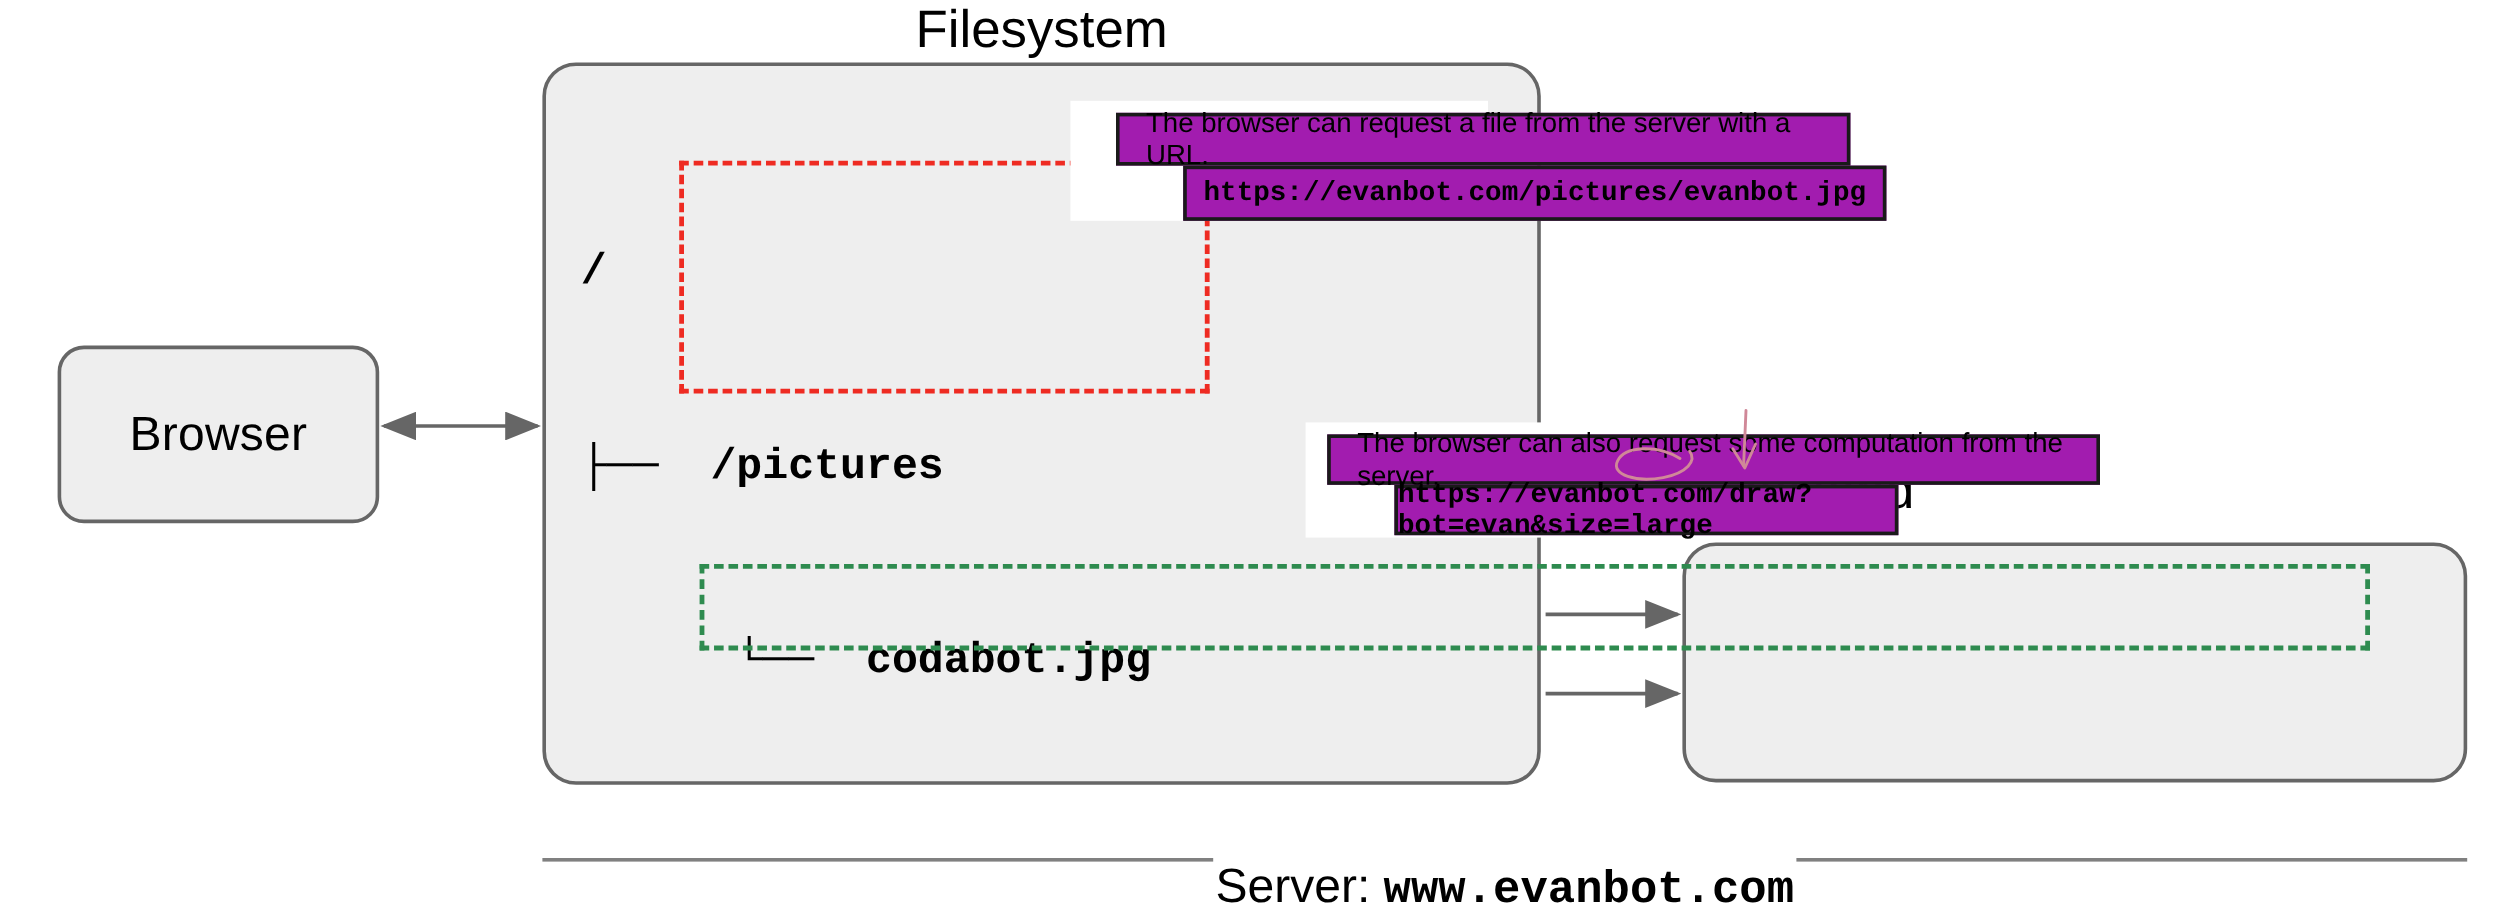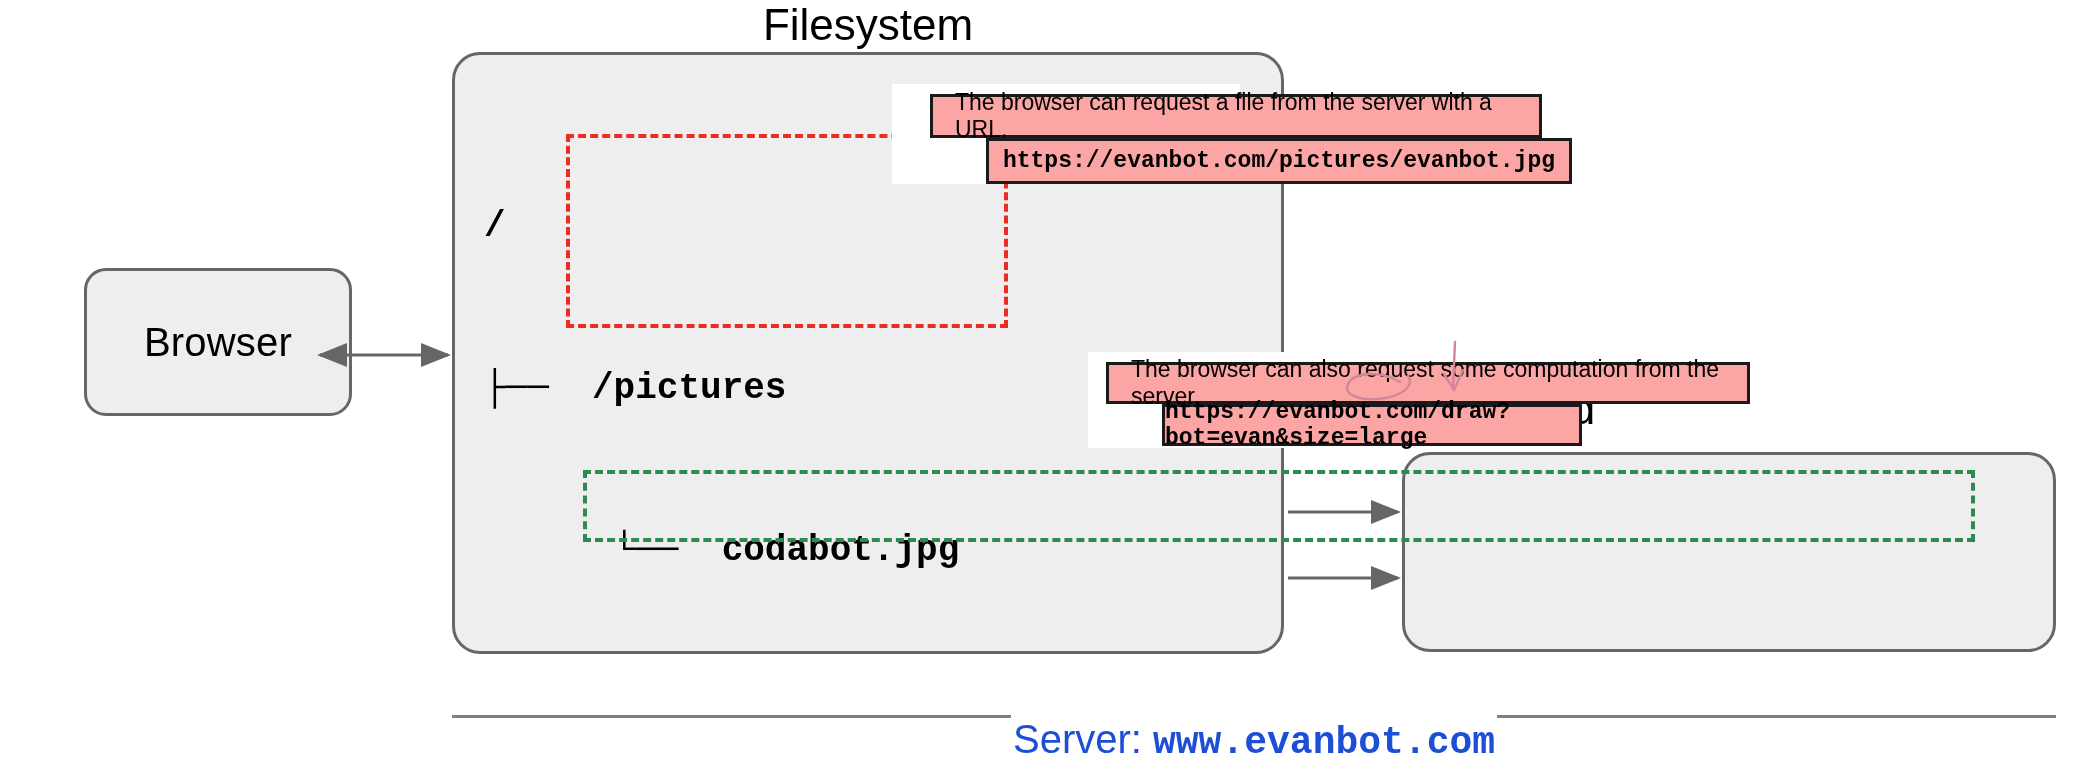--- a/index.html
+++ b/index.html
@@ -22,24 +22,24 @@
   
   .rbox {
     position: absolute;
     background: #eeeeee;
     border: 3px solid #666666;
     border-radius: 28px;
   }
 
   
   #browser-box {
-    left: 48px; top: 268px;
+    left: 48px; top: 288px;
     width: 268px; height: 148px;
     border-radius: 22px;
-    display: flex; align-items: center; justify-content: center; margin-left: 36px;
+    display: flex; align-items: center; justify-content: center;
   }
   #browser-label {
     font-size: 40px;
     color: #000;
     font-family: "Liberation Sans", sans-serif;
     letter-spacing: 0.2px;
   }
 
   
   #fs-box {
@@ -95,21 +95,21 @@
   .white-plate {
     position: absolute;
     background: #ffffff;
   }
   #plate-1 { left: 892px; top: 84px; width: 348px; height: 100px; }
   #plate-2 { left: 1088px; top: 352px; width: 360px; height: 96px; }
 
   
   .callout {
     position: absolute;
-    background: #fca5a5;
+    background: #a21caf;
     border: 3px solid #1a1a1a;
     color: #000;
     display: flex;
     align-items: center;
   }
   .callout.sans {
     font-family: "Liberation Sans", sans-serif;
     font-size: 23px;
     padding-left: 22px;
   }
@@ -157,21 +157,21 @@
   }
   #server-footer .rule {
     flex: 1 1 auto;
     height: 3px;
     background: #808080;
   }
   #server-footer .label {
     flex: 0 0 auto;
     padding: 0 2px;
     font-size: 40px;
-    color: #1d4ed8;
+    color: #000000;
     white-space: pre;
     margin-top: 48px;
   }
   #server-footer .label .host {
     font-family: "Liberation Mono", "DejaVu Sans Mono", monospace;
     font-weight: bold;
     font-size: 38px;
   }
 
   

